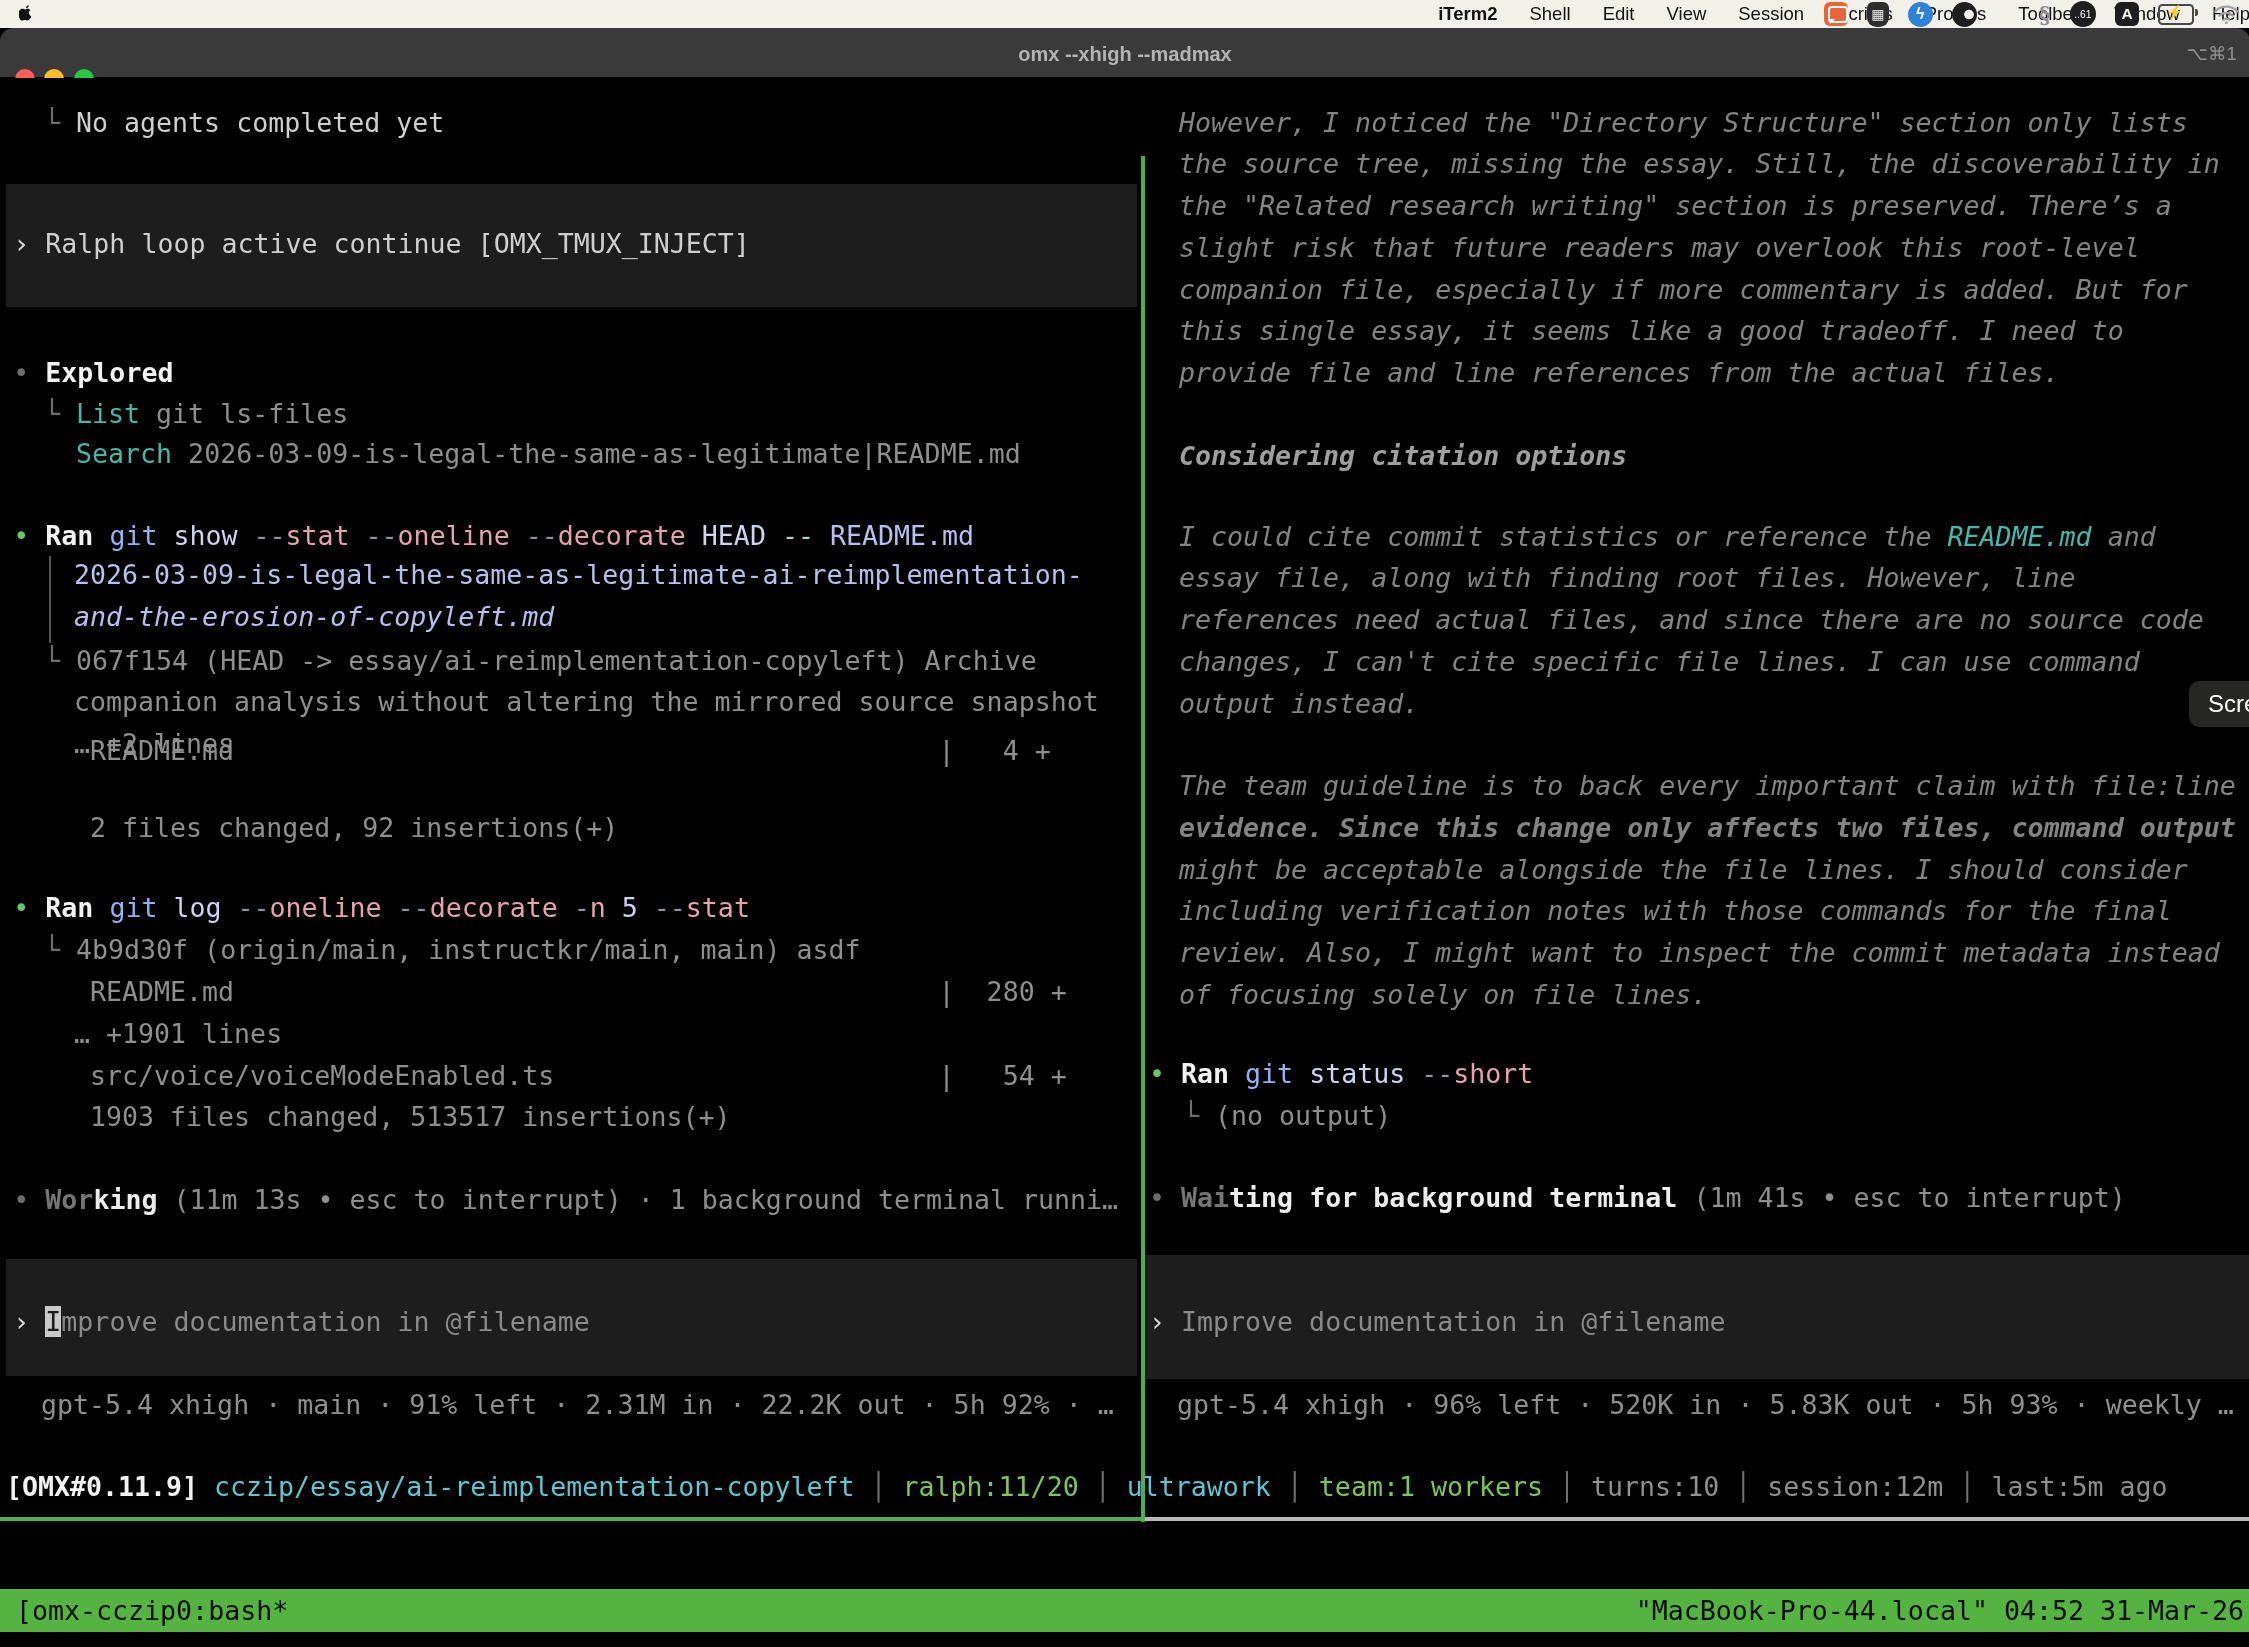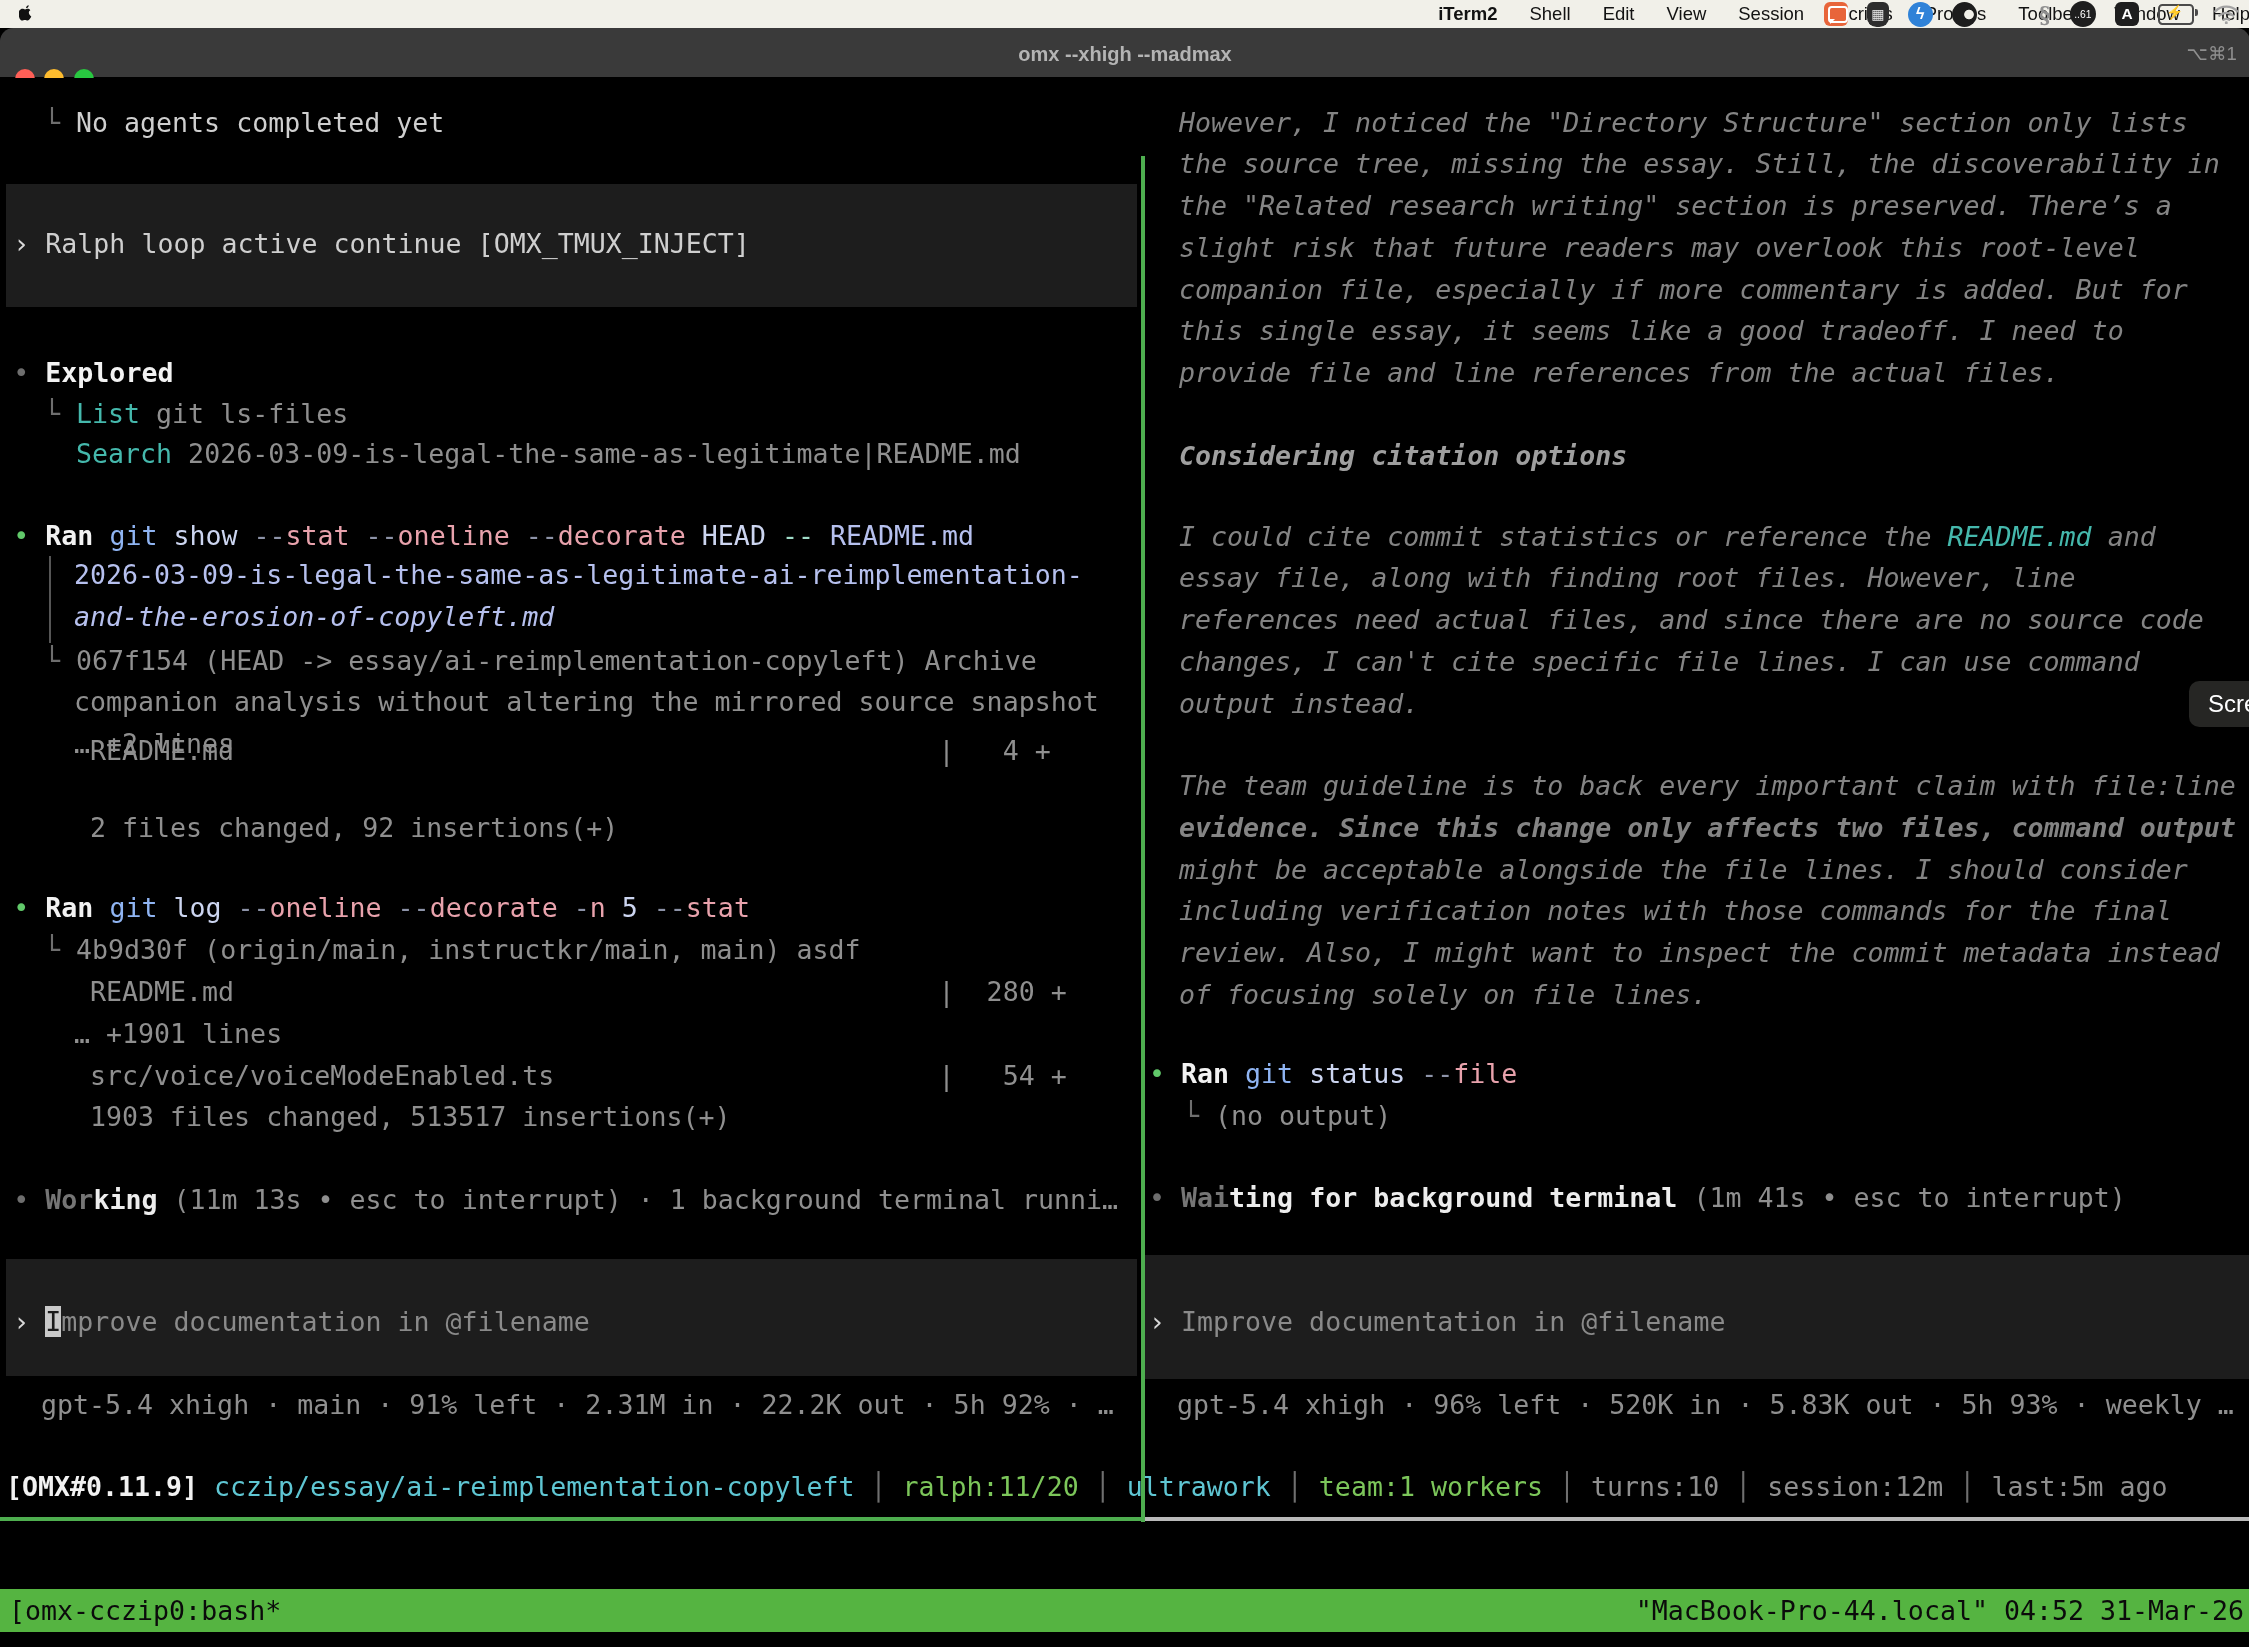--- a/index.html
+++ b/index.html
@@ -68,21 +68,21 @@
   .ph{color:#8a8a8a;}
   .cursor{background:#c9c9c9;color:#1b1b1b;}
   .it{font-style:italic;color:#848484;}
   .tealit{font-style:italic;color:#45b8ac;}
   .hd{font-style:italic;font-weight:bold;color:#9f9f9f;}
   .cyan2{color:#5fc6d3;}
   .grn2{color:#7cc65a;}
   .sep{color:#6f6f6f;}
   
   .tmuxbar{position:absolute;left:0;top:1589px;width:2250px;height:43px;background:#55b441;}
-  .tmux-left{position:absolute;left:9px;top:0;height:56px;line-height:43px;color:#0b0b0b;font-size:26.6px;white-space:pre;}
+  .tmux-left{position:absolute;left:16px;top:0;height:56px;line-height:43px;color:#0b0b0b;font-size:26.6px;white-space:pre;}
   .tmux-right{position:absolute;right:5.9px;top:0;height:43px;line-height:43px;color:#0b0b0b;font-size:26.6px;white-space:pre;}
   
   .screen-tip{position:absolute;left:2189px;top:681px;width:103px;height:46px;background:#262624;
               border-radius:10.3px;color:#fff;font-family:"Liberation Sans",sans-serif;font-size:24px;
               display:flex;align-items:center;padding-left:19px;box-sizing:border-box;}
 </style>
 </head>
 <body>
 
 <div id="screen">
@@ -203,21 +203,21 @@
         <div class="tline" style="left: 1179px; top: 557px;"><span class="it">essay file, along with finding root files. However, line</span></div>
         <div class="tline" style="left: 1179px; top: 599px;"><span class="it">references need actual files, and since there are no source code</span></div>
         <div class="tline" style="left: 1179px; top: 641px;"><span class="it">changes, I can't cite specific file lines. I can use command</span></div>
         <div class="tline" style="left: 1179px; top: 683px;"><span class="it">output instead.</span></div>
         <div class="tline" style="left: 1179px; top: 765px;"><span class="it">The team guideline is to back every important claim with file:line</span></div>
         <div class="tline" style="left: 1179px; top: 807px; font-weight: bold;"><span class="it">evidence. Since this change only affects two files, command output</span></div>
         <div class="tline" style="left: 1179px; top: 849px;"><span class="it">might be acceptable alongside the file lines. I should consider</span></div>
         <div class="tline" style="left: 1179px; top: 890px;"><span class="it">including verification notes with those commands for the final</span></div>
         <div class="tline" style="left: 1179px; top: 932px;"><span class="it">review. Also, I might want to inspect the commit metadata instead</span></div>
         <div class="tline" style="left: 1179px; top: 974px;"><span class="it">of focusing solely on file lines.</span></div>
-        <div class="tline" style="left: 1149px; top: 1053px;"><span class="gbul">• </span><span class="bw">Ran </span><span class="blue">git </span><span class="arg">status </span><span class="fdash">--</span><span class="pink">file</span></div>
+        <div class="tline" style="left: 1149px; top: 1053px;"><span class="gbul">• </span><span class="bw">Ran </span><span class="blue">git </span><span class="arg">status </span><span class="fdash">--</span><span class="pink">short</span></div>
         <div class="tline" style="left: 1183px; top: 1095px;"><span class="dim">└ </span><span class="g">(no output)</span></div>
         <div class="tline" style="left: 1149px; top: 1177px;"><span class="dim">• </span><span class="shimdim">Wai</span><span class="shim">ting for background terminal</span><span class="g"> (1m 41s • esc to interrupt)</span></div>
         <div class="tline" style="left: 1149px; top: 1301px;"><span class="prompt">› </span><span class="ph">Improve documentation in @filename</span></div>
         <div class="tline" style="left: 1177px; top: 1384px;"><span class="g">gpt-5.4 xhigh · 96% left · 520K in · 5.83K out · 5h 93% · weekly …</span></div>
       </div>
     <div id="lines-status" style="position:absolute;left:0;top:-78px;">
         <div class="tline" style="left: 5.9px; top: 1466px;"><span class="bw">[OMX#0.11.9]</span><span class="cyan2"> cczip/essay/ai-reimplementation-copyleft</span><span class="sep"> │ </span><span class="grn2">ralph:11/20</span><span class="sep"> │ </span><span class="cyan2">ultrawork</span><span class="sep"> │ </span><span class="grn2">team:1 workers</span><span class="sep"> │ </span><span class="g">turns:10</span><span class="sep"> │ </span><span class="g">session:12m</span><span class="sep"> │ </span><span class="g">last:5m ago</span></div>
       </div>
 
     <div class="tmuxbar" style="top:1511px;">

